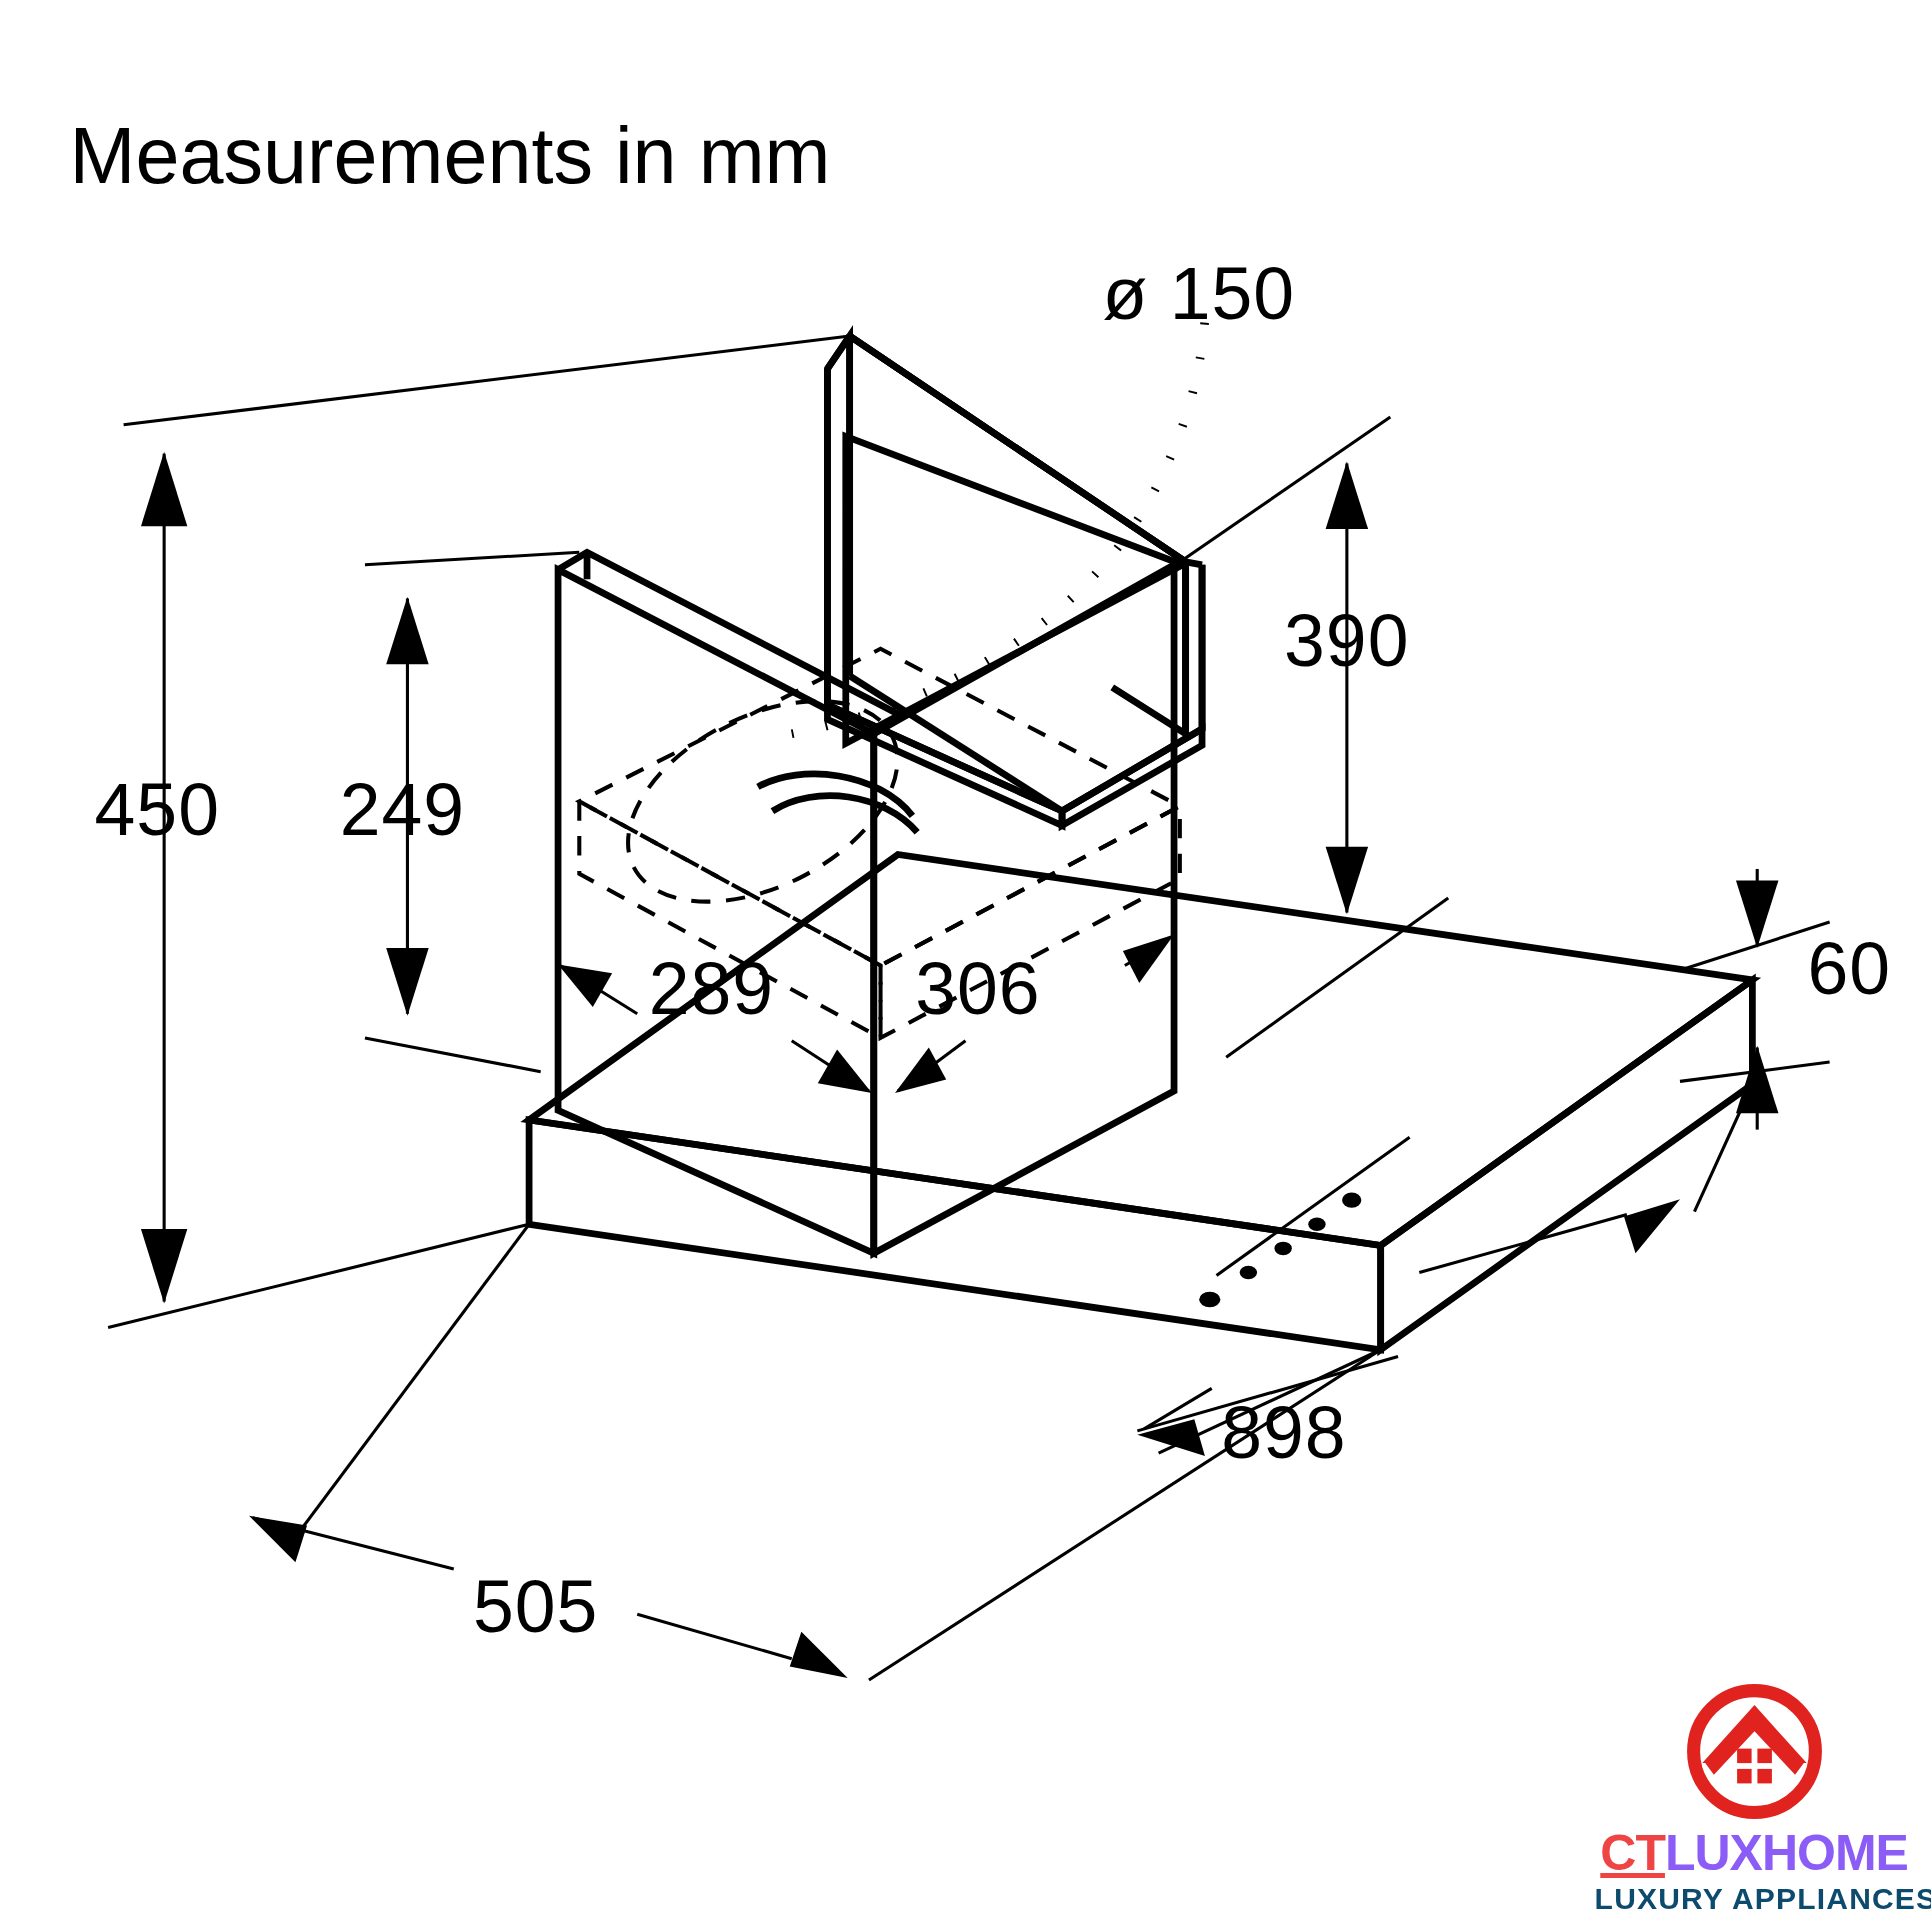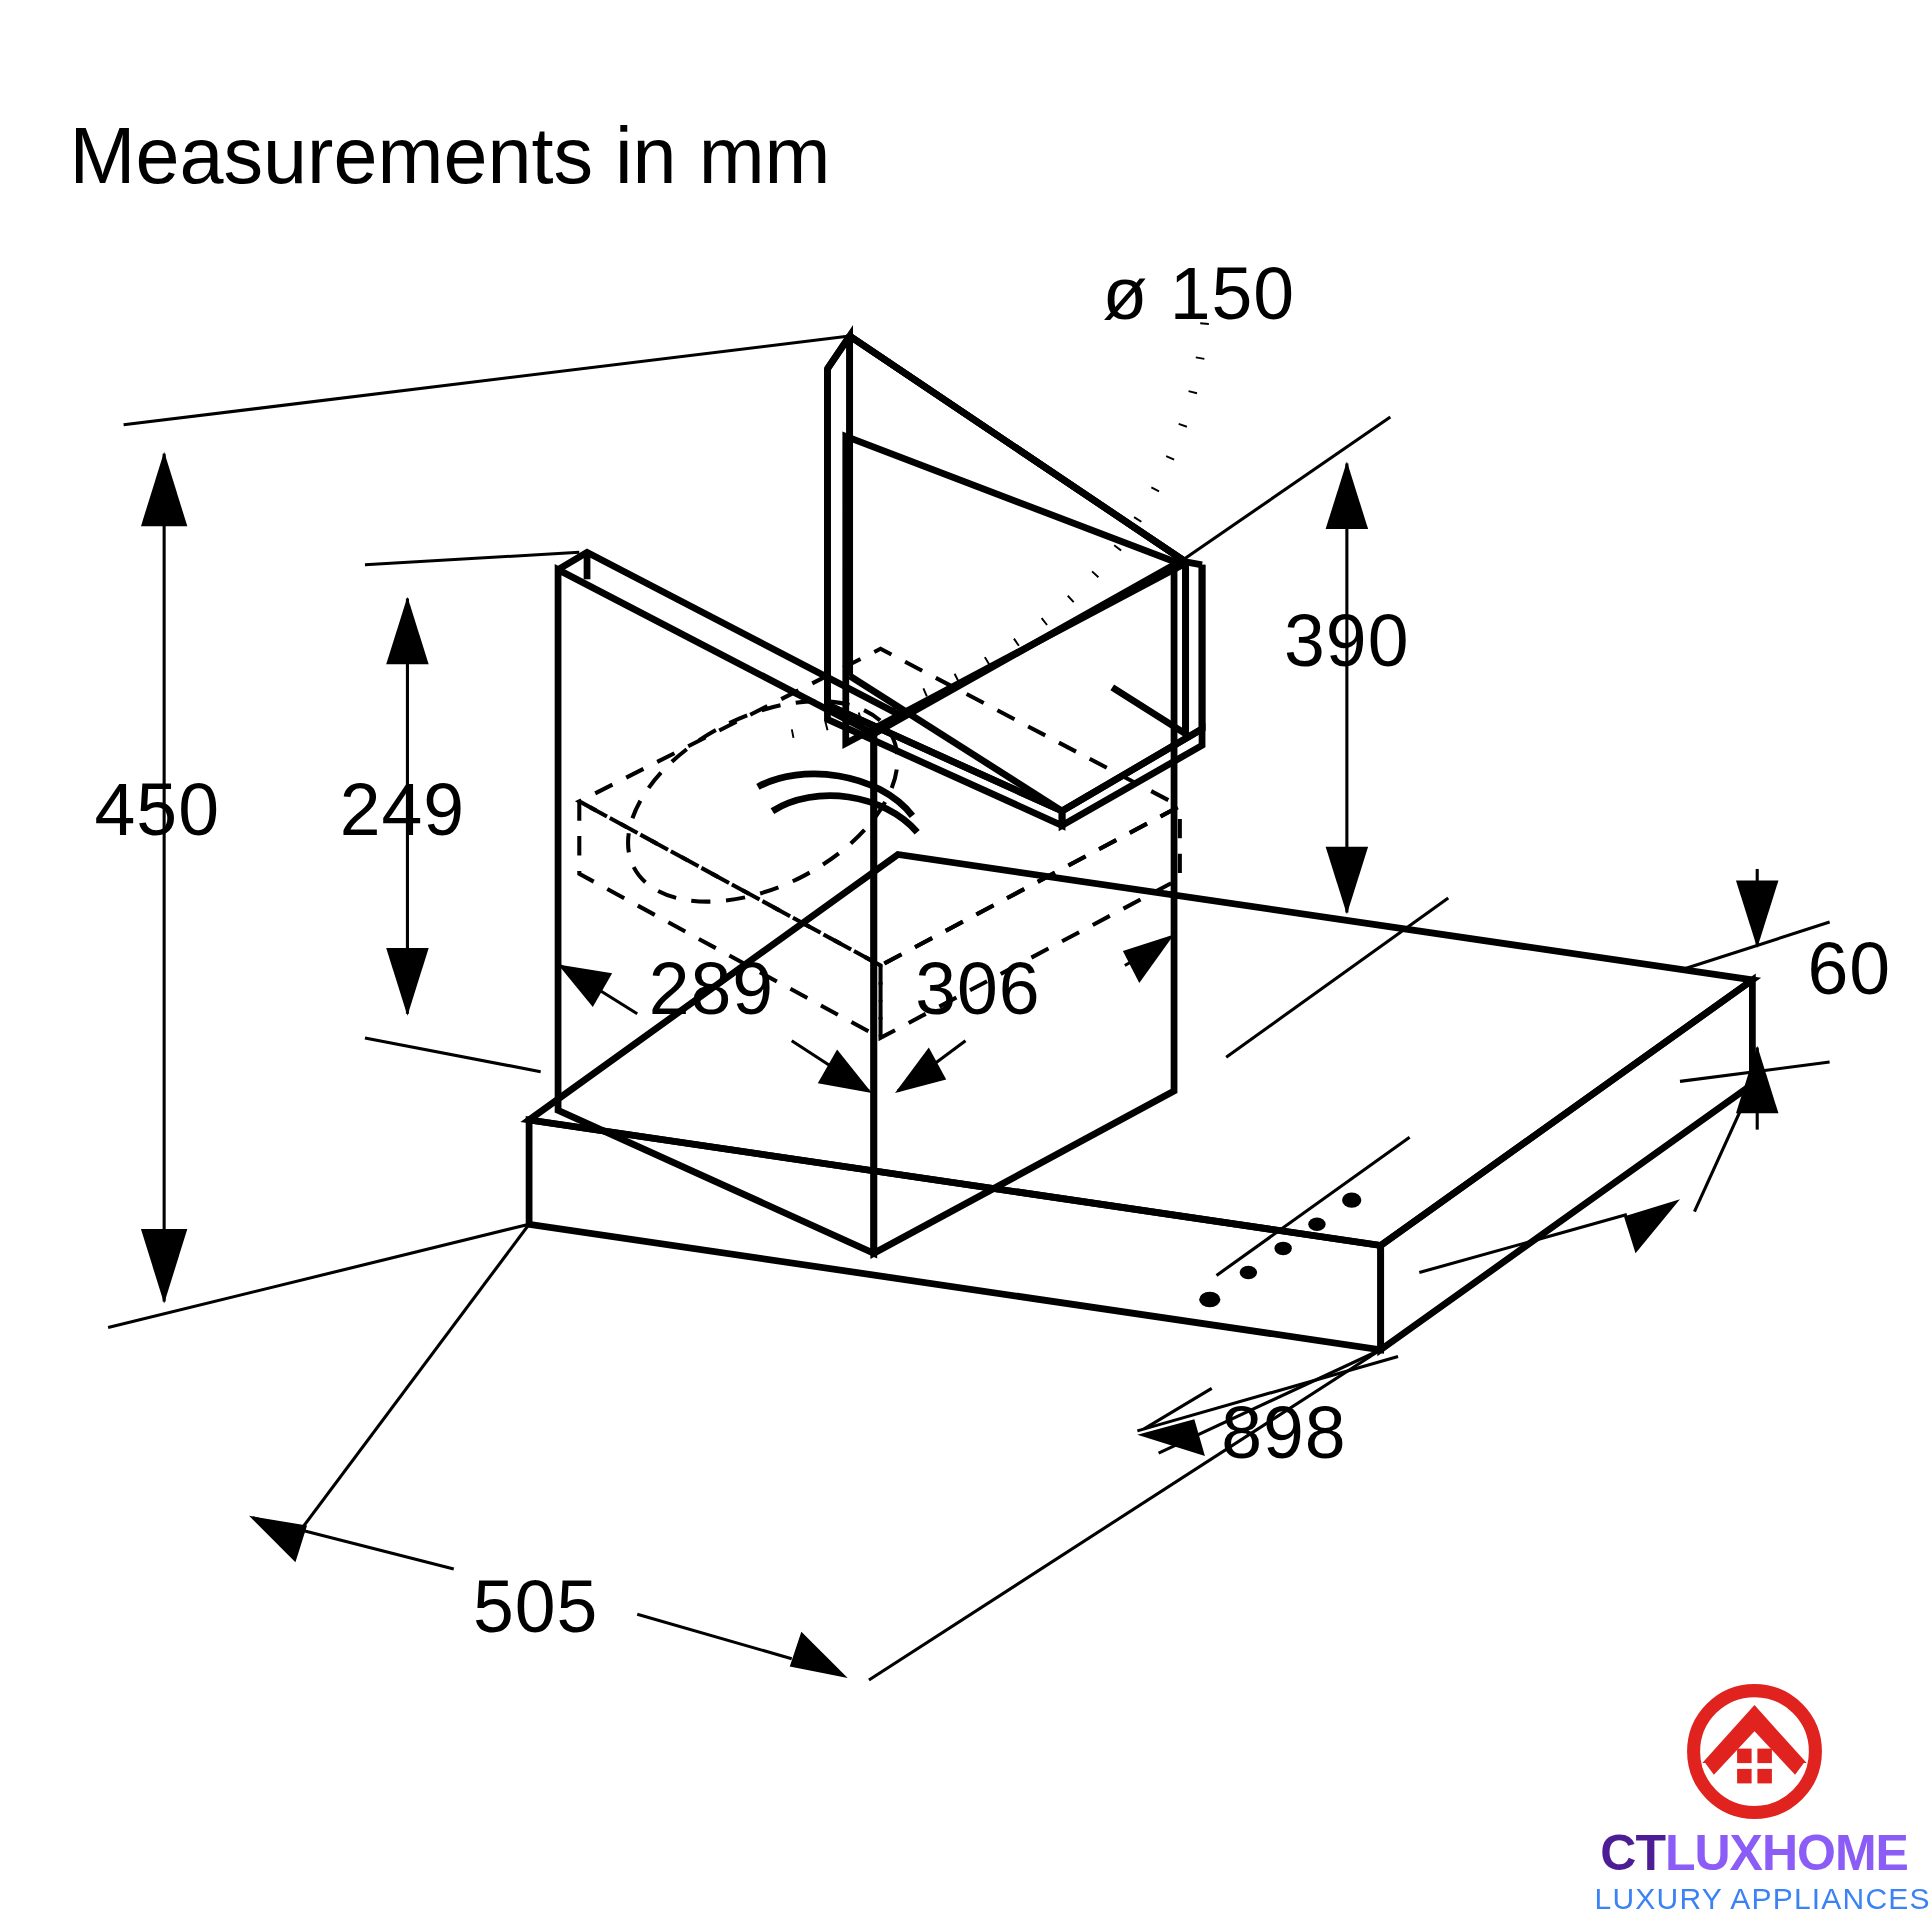--- a/index.html
+++ b/index.html
@@ -65,27 +65,27 @@
     display: block;
   }
   .logo-word {
     font-family: "Liberation Sans", sans-serif;
     font-weight: bold;
     font-size: 50px;
     line-height: 0.95;
     letter-spacing: -1px;
     white-space: nowrap;
   }
-  .logo-ct   { color: #4c1d95; }
+  .logo-ct   { color: #ef4444; text-decoration: underline; }
   .logo-lux  { color: #8b5cf6; }
   .logo-sub {
     font-family: "Liberation Sans", sans-serif;
-    font-weight: normal;
+    font-weight: bold;
     font-size: 30px;
-    color: #3b82f6;
+    color: #0c4a6e;
     letter-spacing: 1.2px;
     margin-top: 3.9px;
     white-space: nowrap;
   }
 </style>
 </head>
 <body>
 
 <div id="stage">
 

